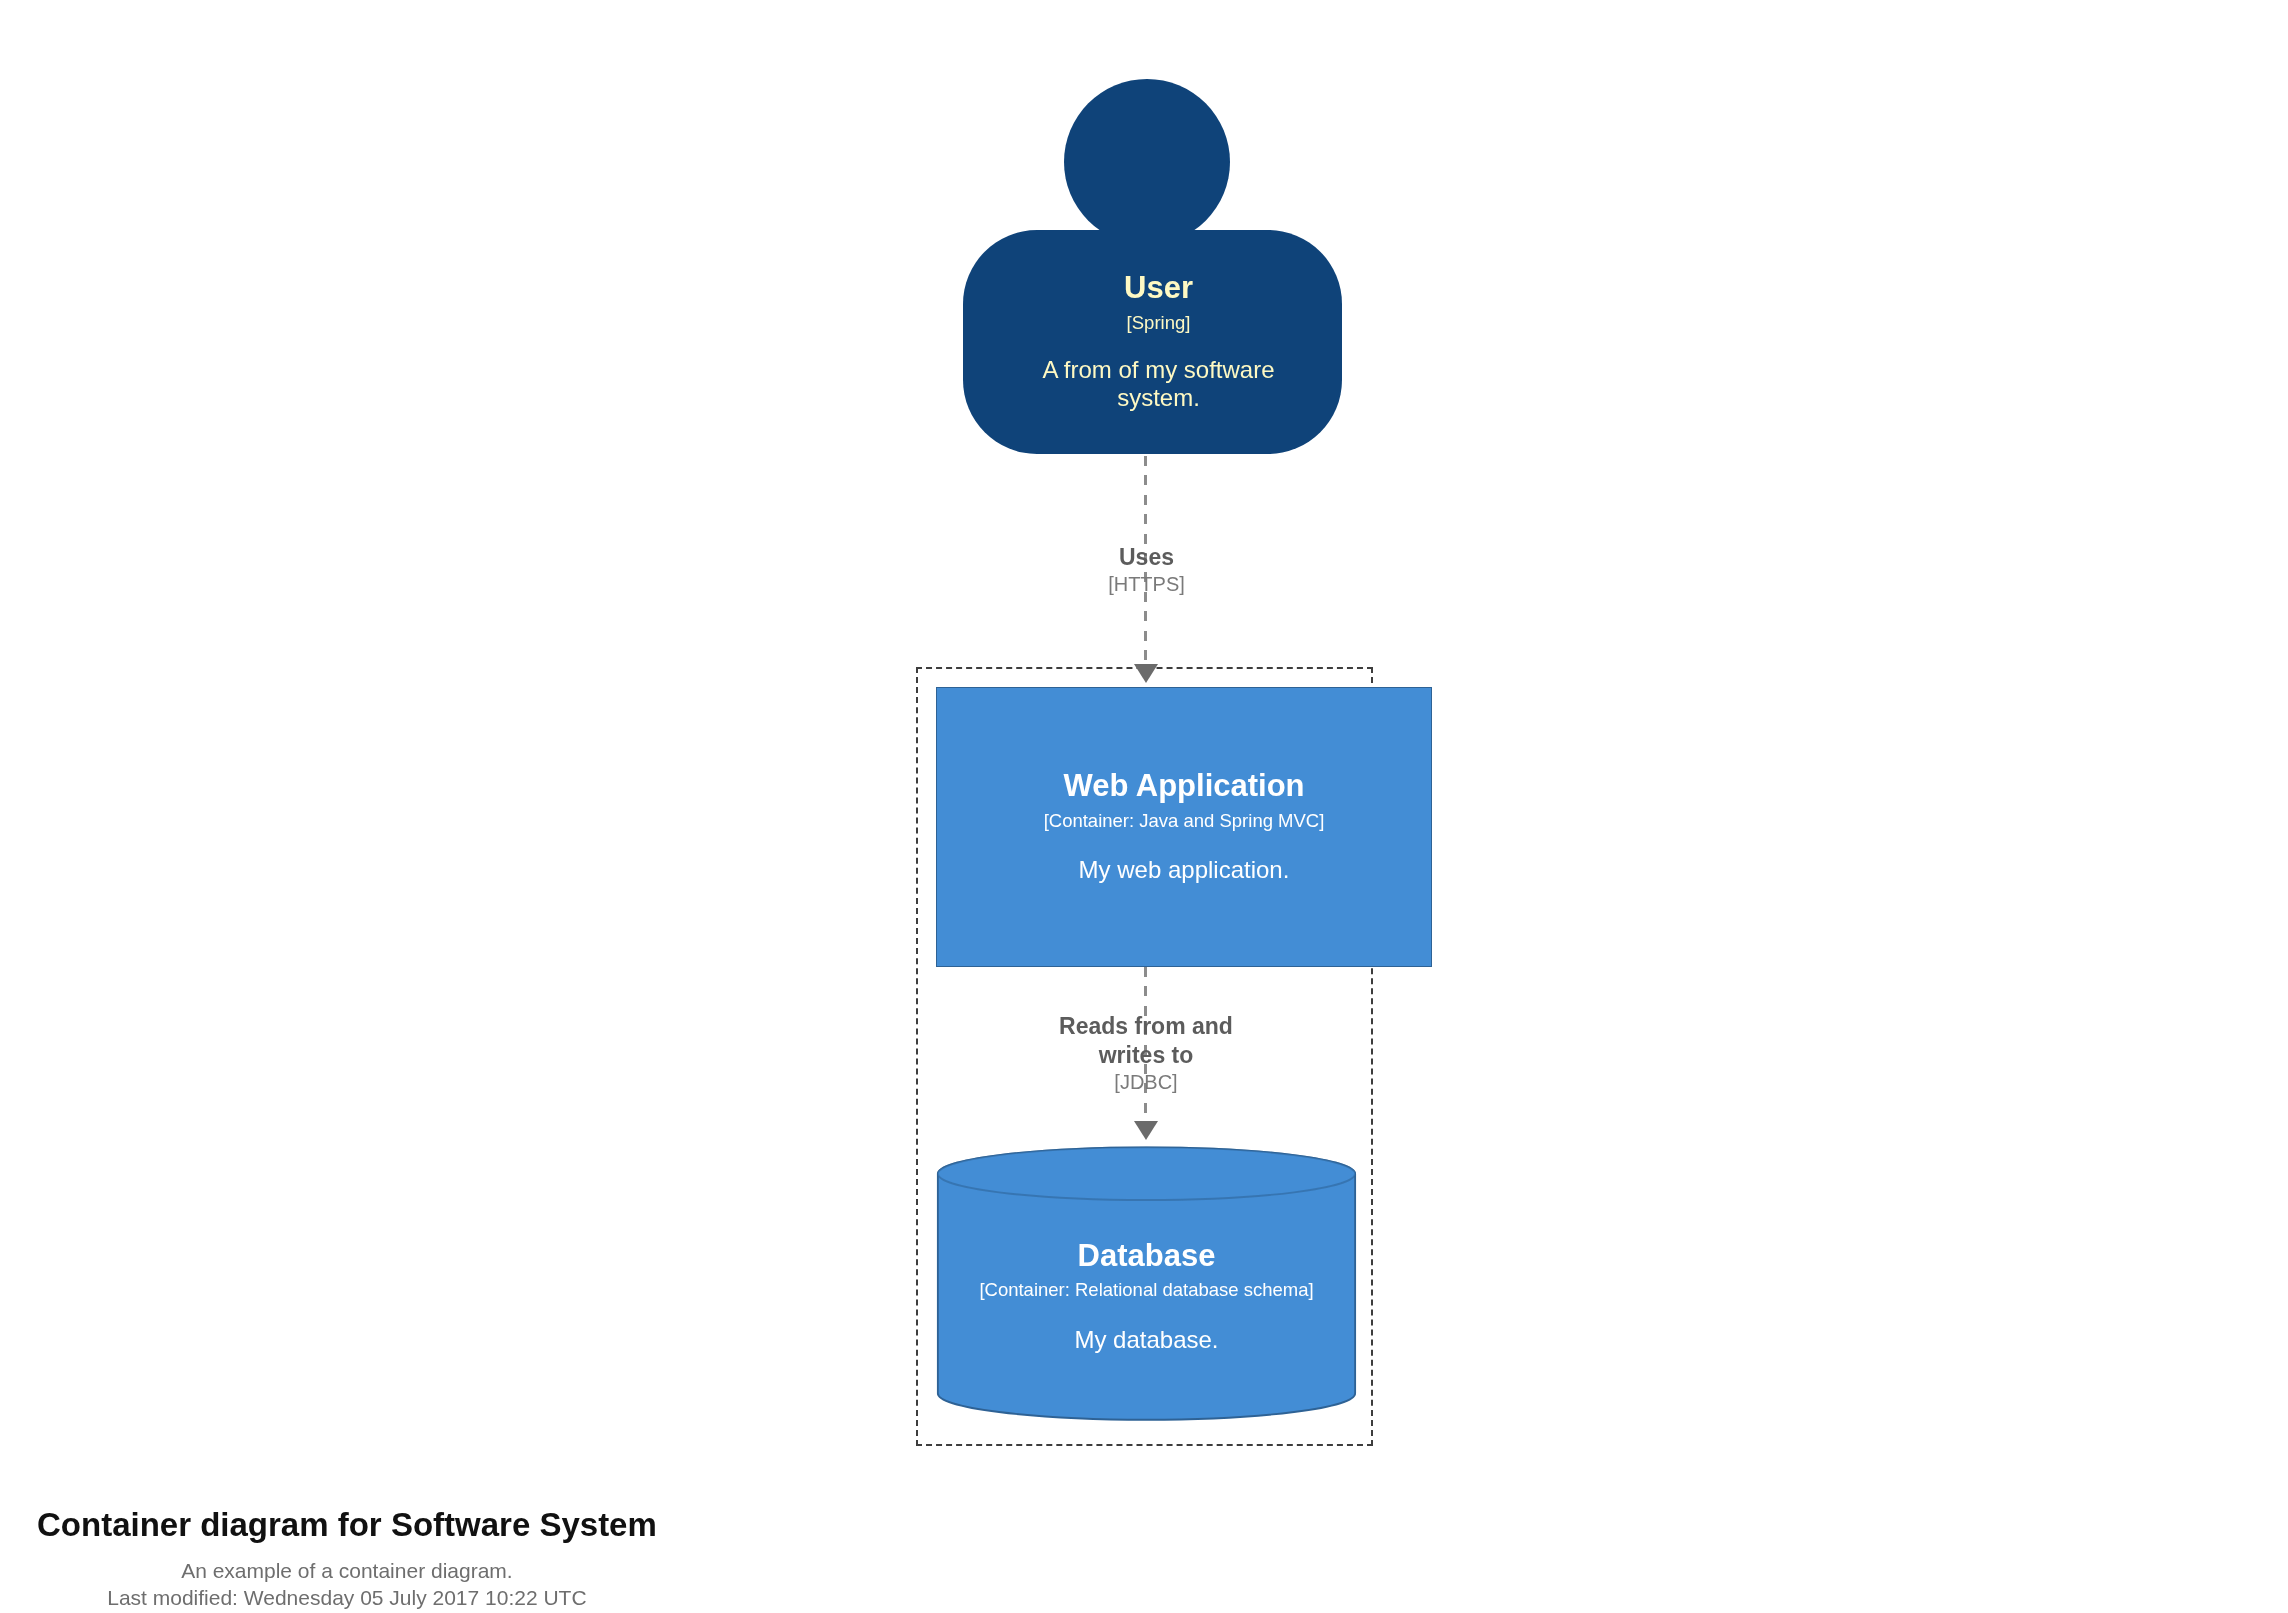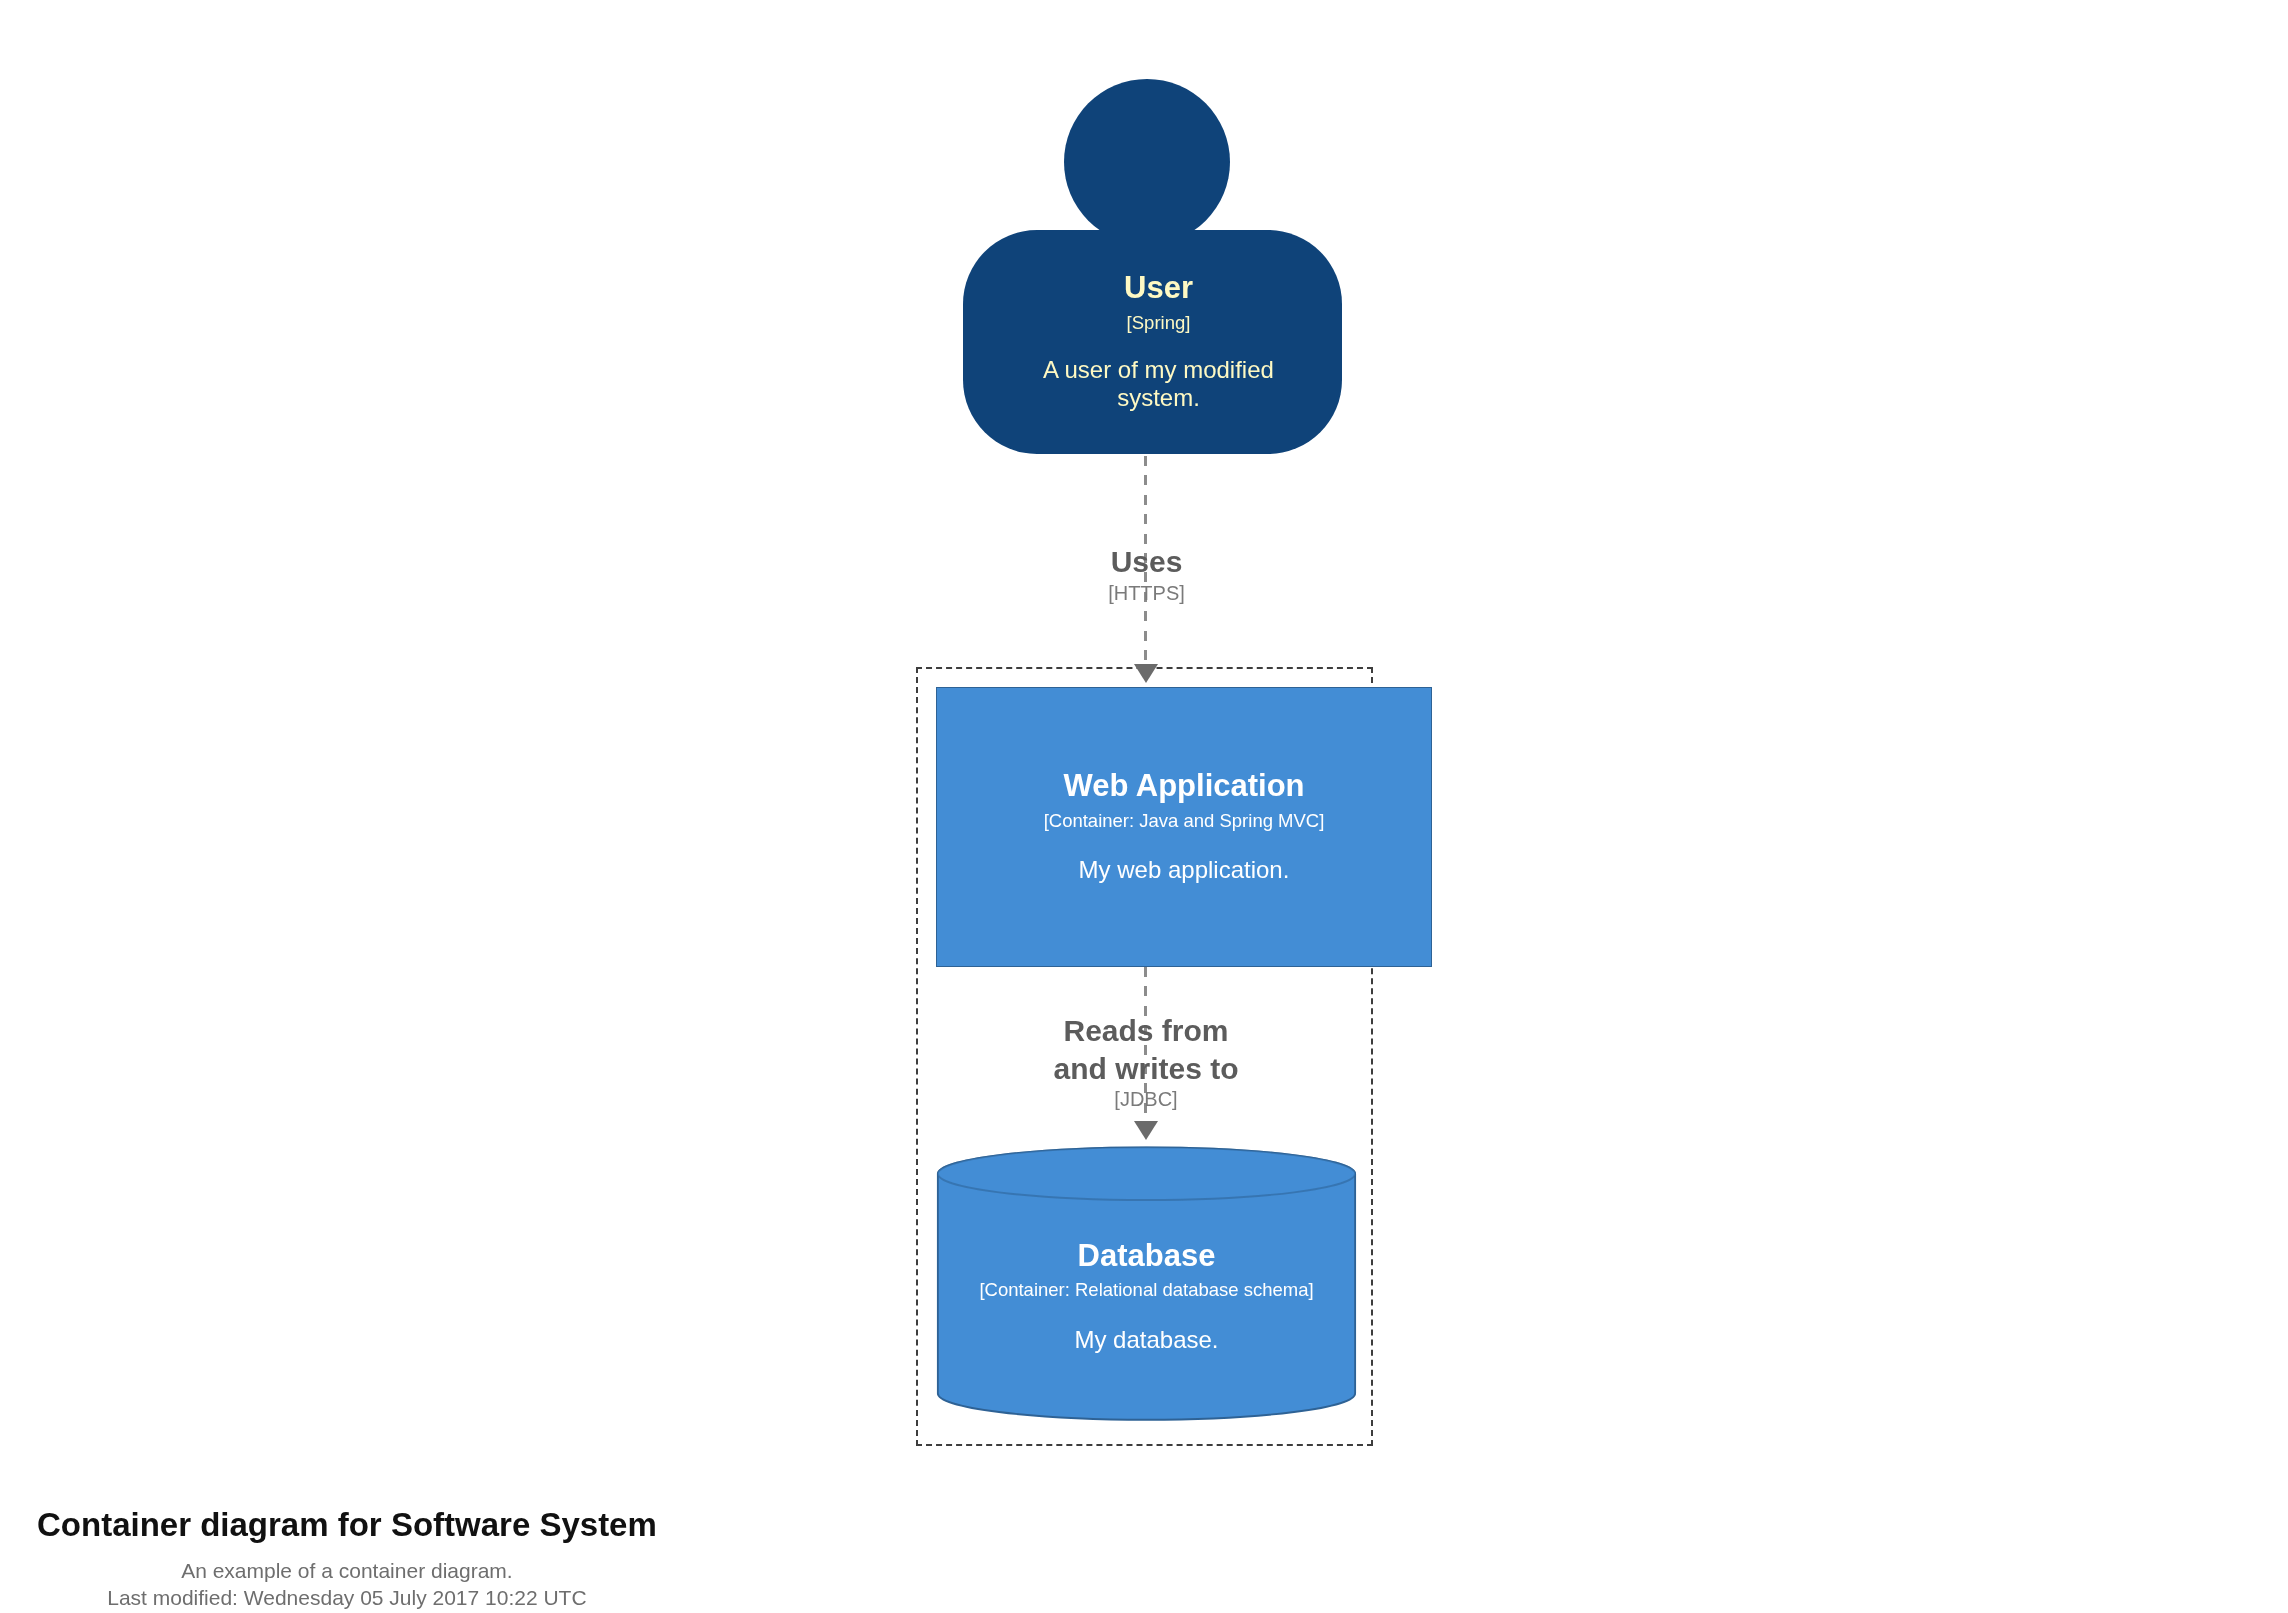--- a/index.html
+++ b/index.html
@@ -40,21 +40,21 @@
     border-left: 12px solid transparent; border-right: 12px solid transparent;
     border-top: 19.4px solid var(--arrowhead); z-index: 3;
   }
   .arrow1 { left: 1134px; top: 664px; }
   .arrow2 { left: 1134px; top: 1121px; }
 
   .rel-labels { position: absolute; text-align: center; }
   .rel1-labels { left: 999px; top: 543px; width: 295px; }
   .rel2-labels { left: 989px; top: 1012px; width: 314px; }
   .rel-label {
-    font-size: 30px; font-weight: bold; color: var(--relationship-label);
+    font-size: 23px; font-weight: bold; color: var(--relationship-label);
     line-height: 1.25; max-width: 189px; margin: 0 auto;
   }
   .rel-tech { font-size: 20px; color: var(--relationship-tech); margin-top: 1px; }
 
   
   .boundary {
     position: absolute; left: 916px; top: 667px; width: 457px; height: 779px;
     border: 2.8px dashed var(--boundary-border); box-sizing: border-box; z-index: 1;
   }
 
@@ -89,21 +89,21 @@
 </head>
 <body>
 
 <div class="canvas">
 
   <div class="person">
     <div class="person-head"></div>
     <div class="person-body">
       <div class="node-name">User</div>
       <div class="node-meta">[Spring]</div>
-      <div class="node-desc">A user of my modified system.</div>
+      <div class="node-desc">A from of my software system.</div>
     </div>
   </div>
 
   <div class="rel-line rel1-line"></div>
   <div class="arrowhead arrow1"></div>
   <div class="rel-labels rel1-labels">
     <div class="rel-label">Uses</div>
     <div class="rel-tech">[HTTPS]</div>
   </div>
 

